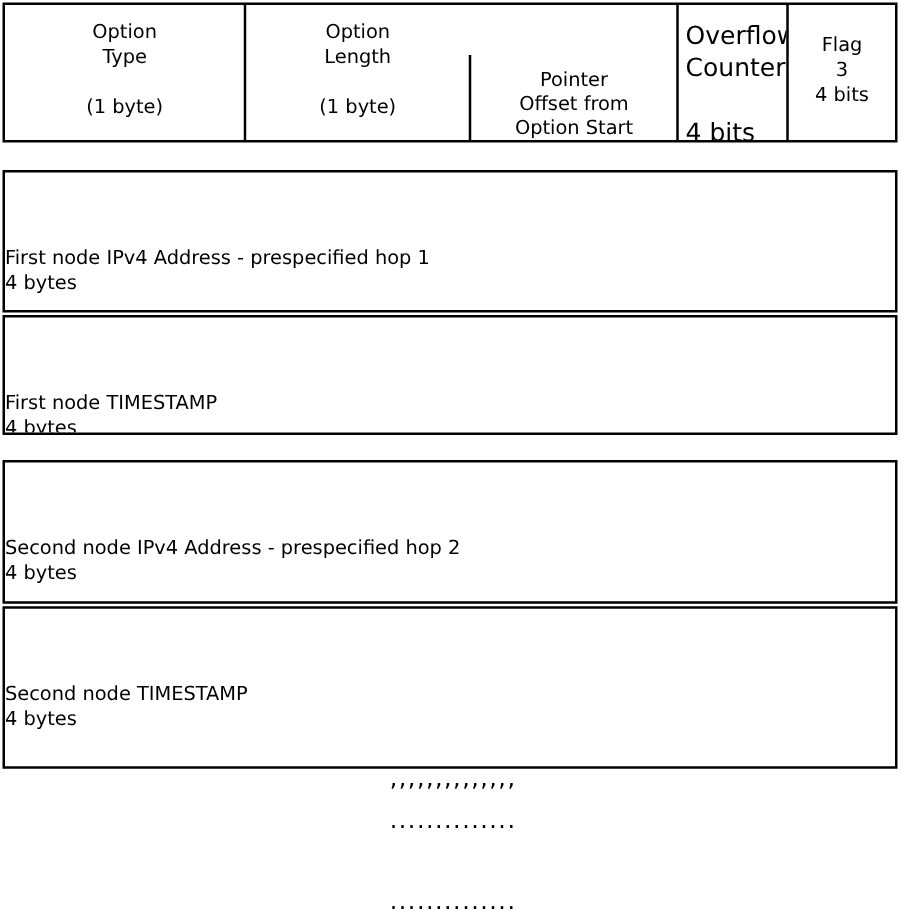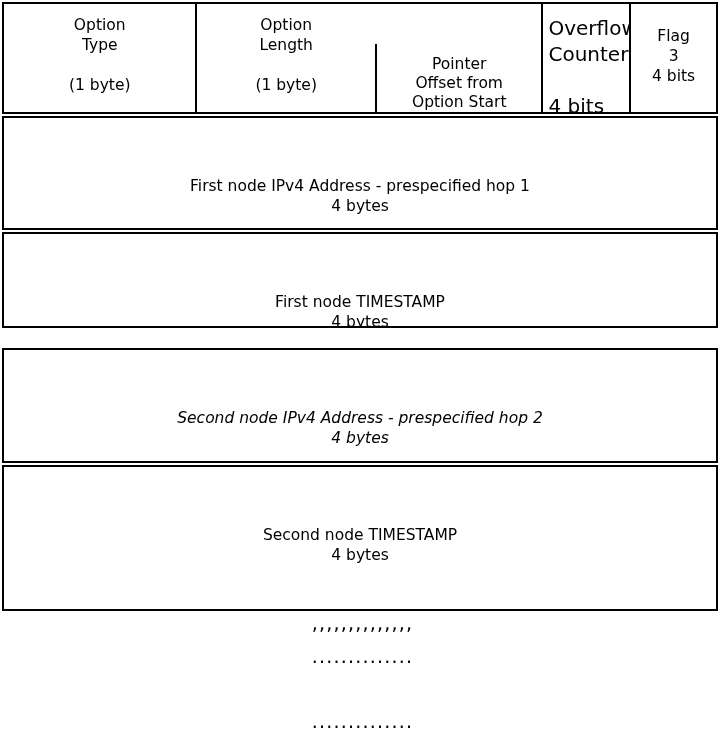--- a/index.html
+++ b/index.html
@@ -56,34 +56,35 @@
   .cell-flag          { width: 87px;  text-align: center; font-size: 15.5px; line-height: 1.30; padding-top: 22px; }
 
   
   .data-row {
     position: absolute;
     left: 2px;
     width: 716px;
     box-sizing: border-box;
     border: 2px solid #000;
     background: #fff;
-    text-align: center;
+    text-align: left;
     font-size: 15.5px;
     line-height: 1.30;
     white-space: pre-line;
     overflow: hidden;
+    margin-top: 20px;
   }
   .data-row .row-text {
     display: block;
     padding-top: 38px;
   }
   .row-1 { top: 116px;  height: 114px; }
   .row-2 { top: 232px;  height: 96px; }
-  .row-3 { top: 348px;  height: 115px; font-style: italic; }
-  .row-4 { top: 465px;  height: 146px; }
+  .row-3 { top: 348px;  height: 115px; }
+  .row-4 { top: 465px;  height: 130px; }
 
   
   .dots {
     position: absolute;
     left: 0;
     width: 725px;
     text-align: center;
     font-size: 19px;
     letter-spacing: 1.2px;
     color: #000;

